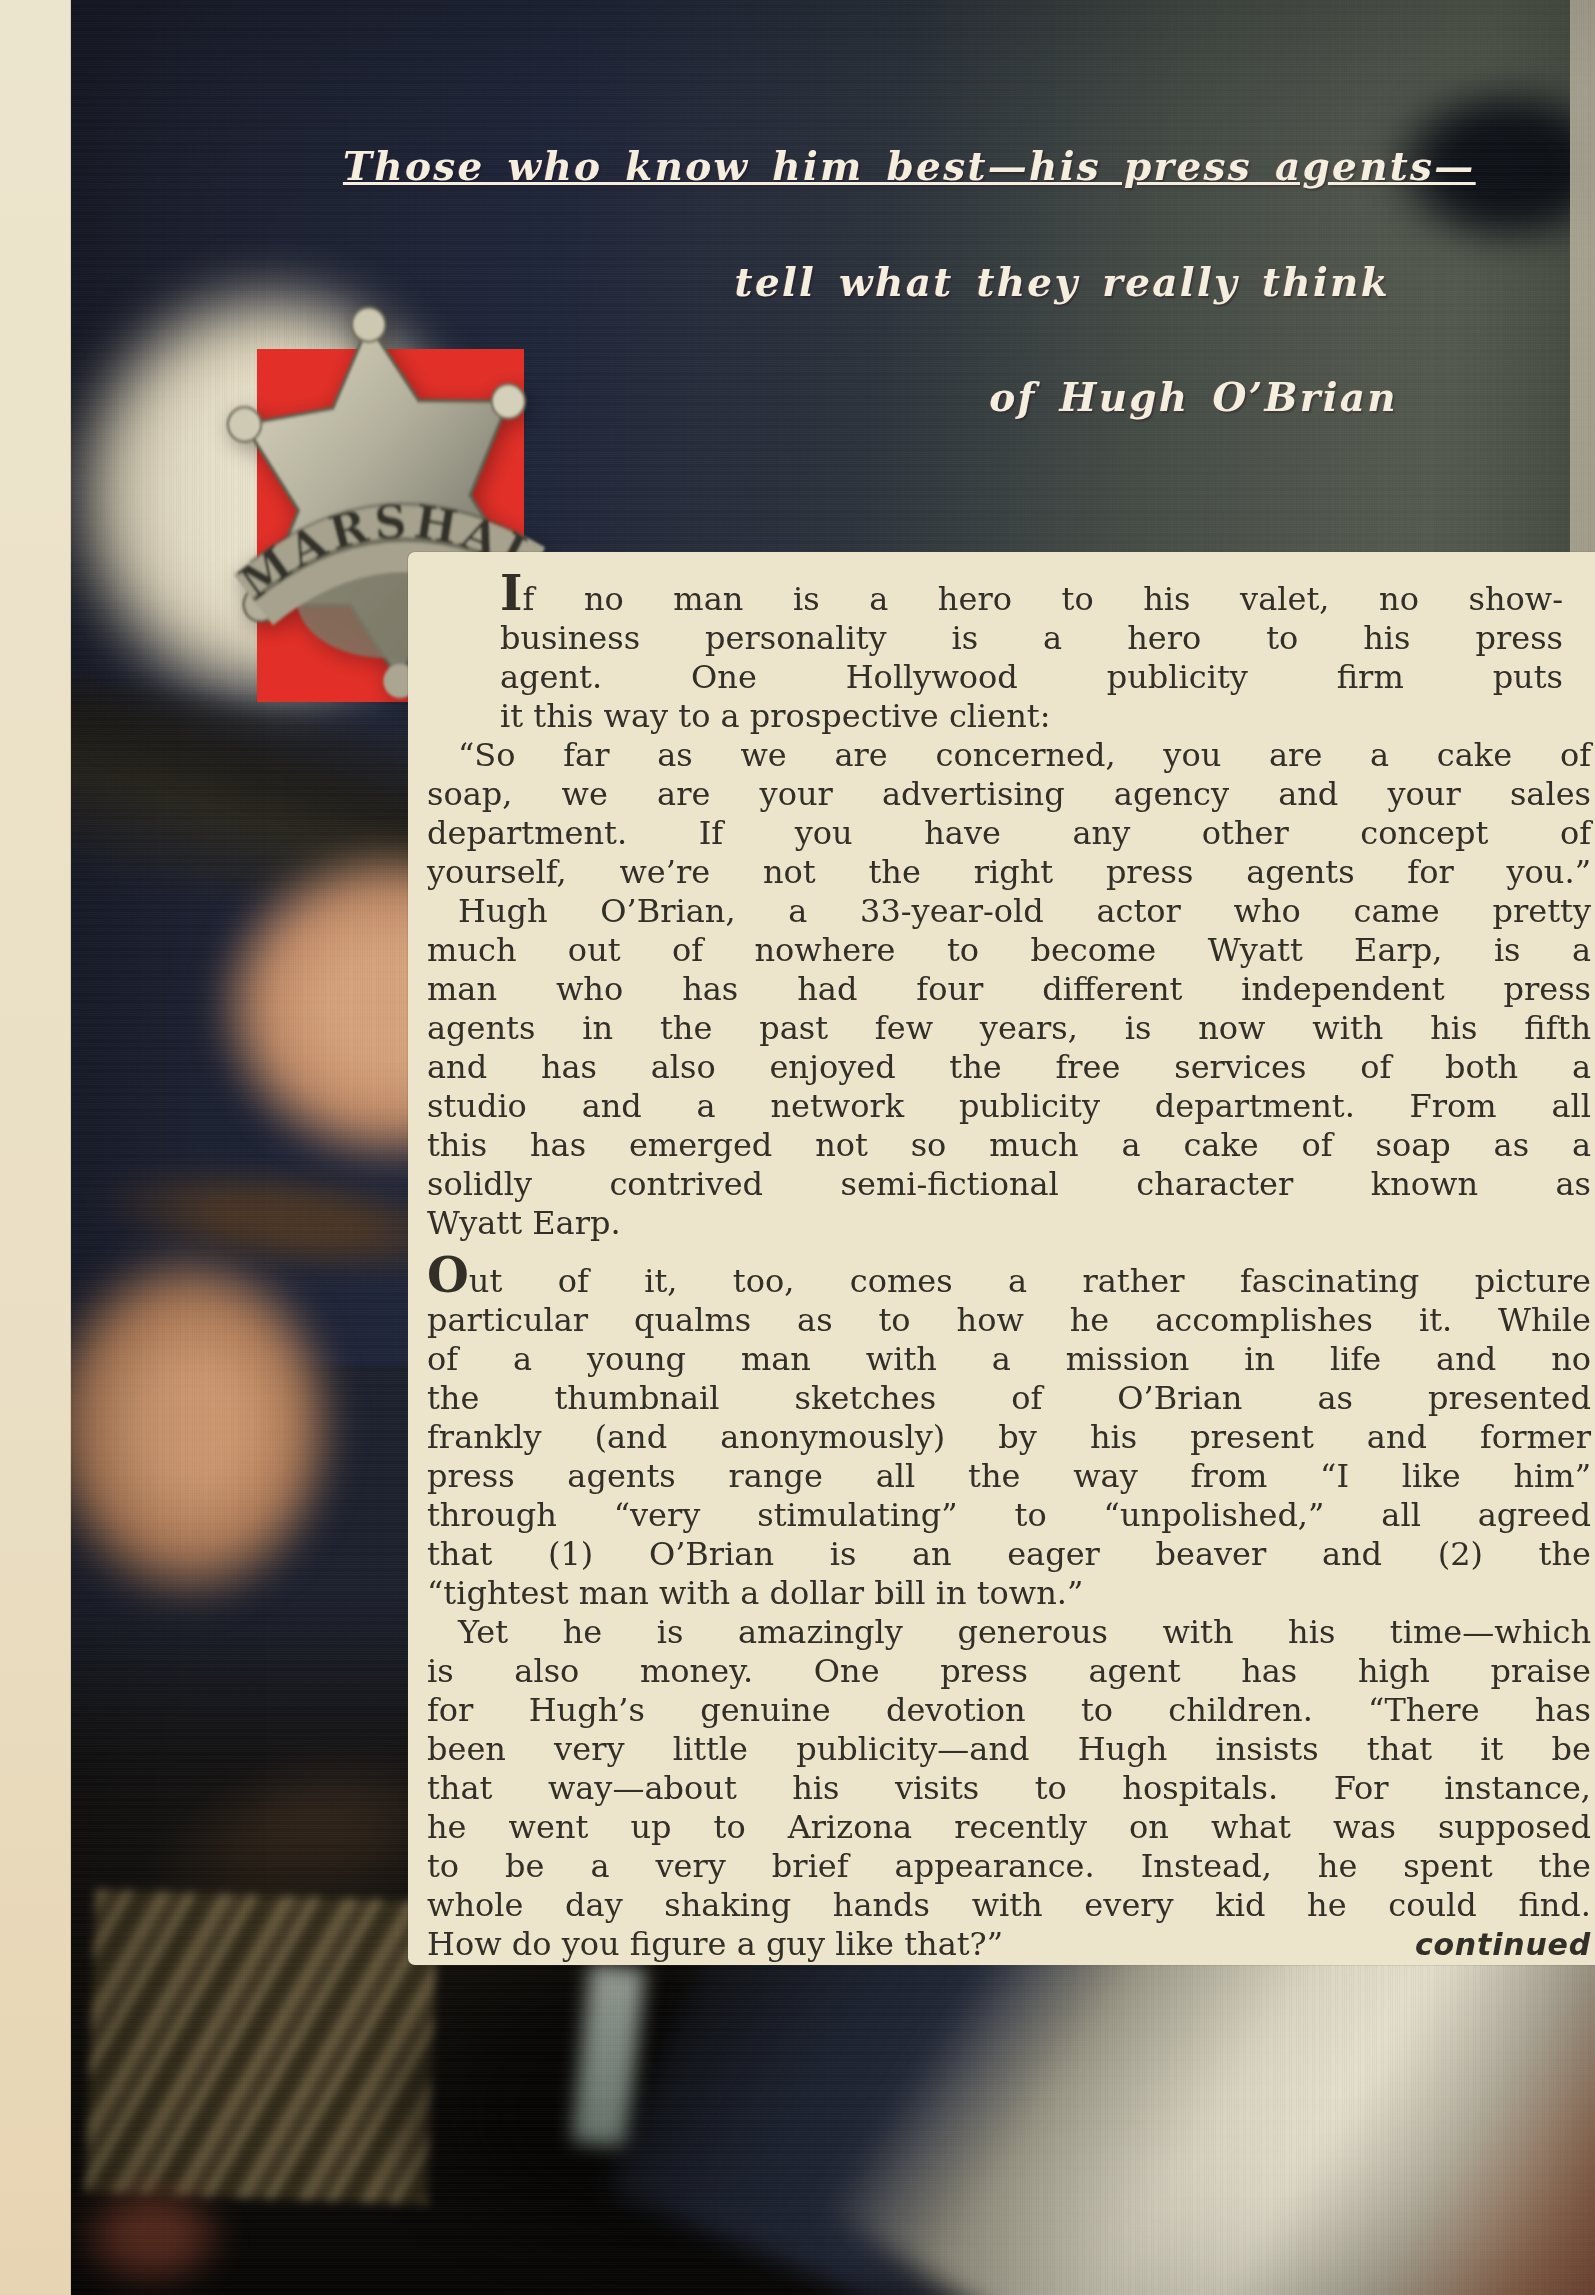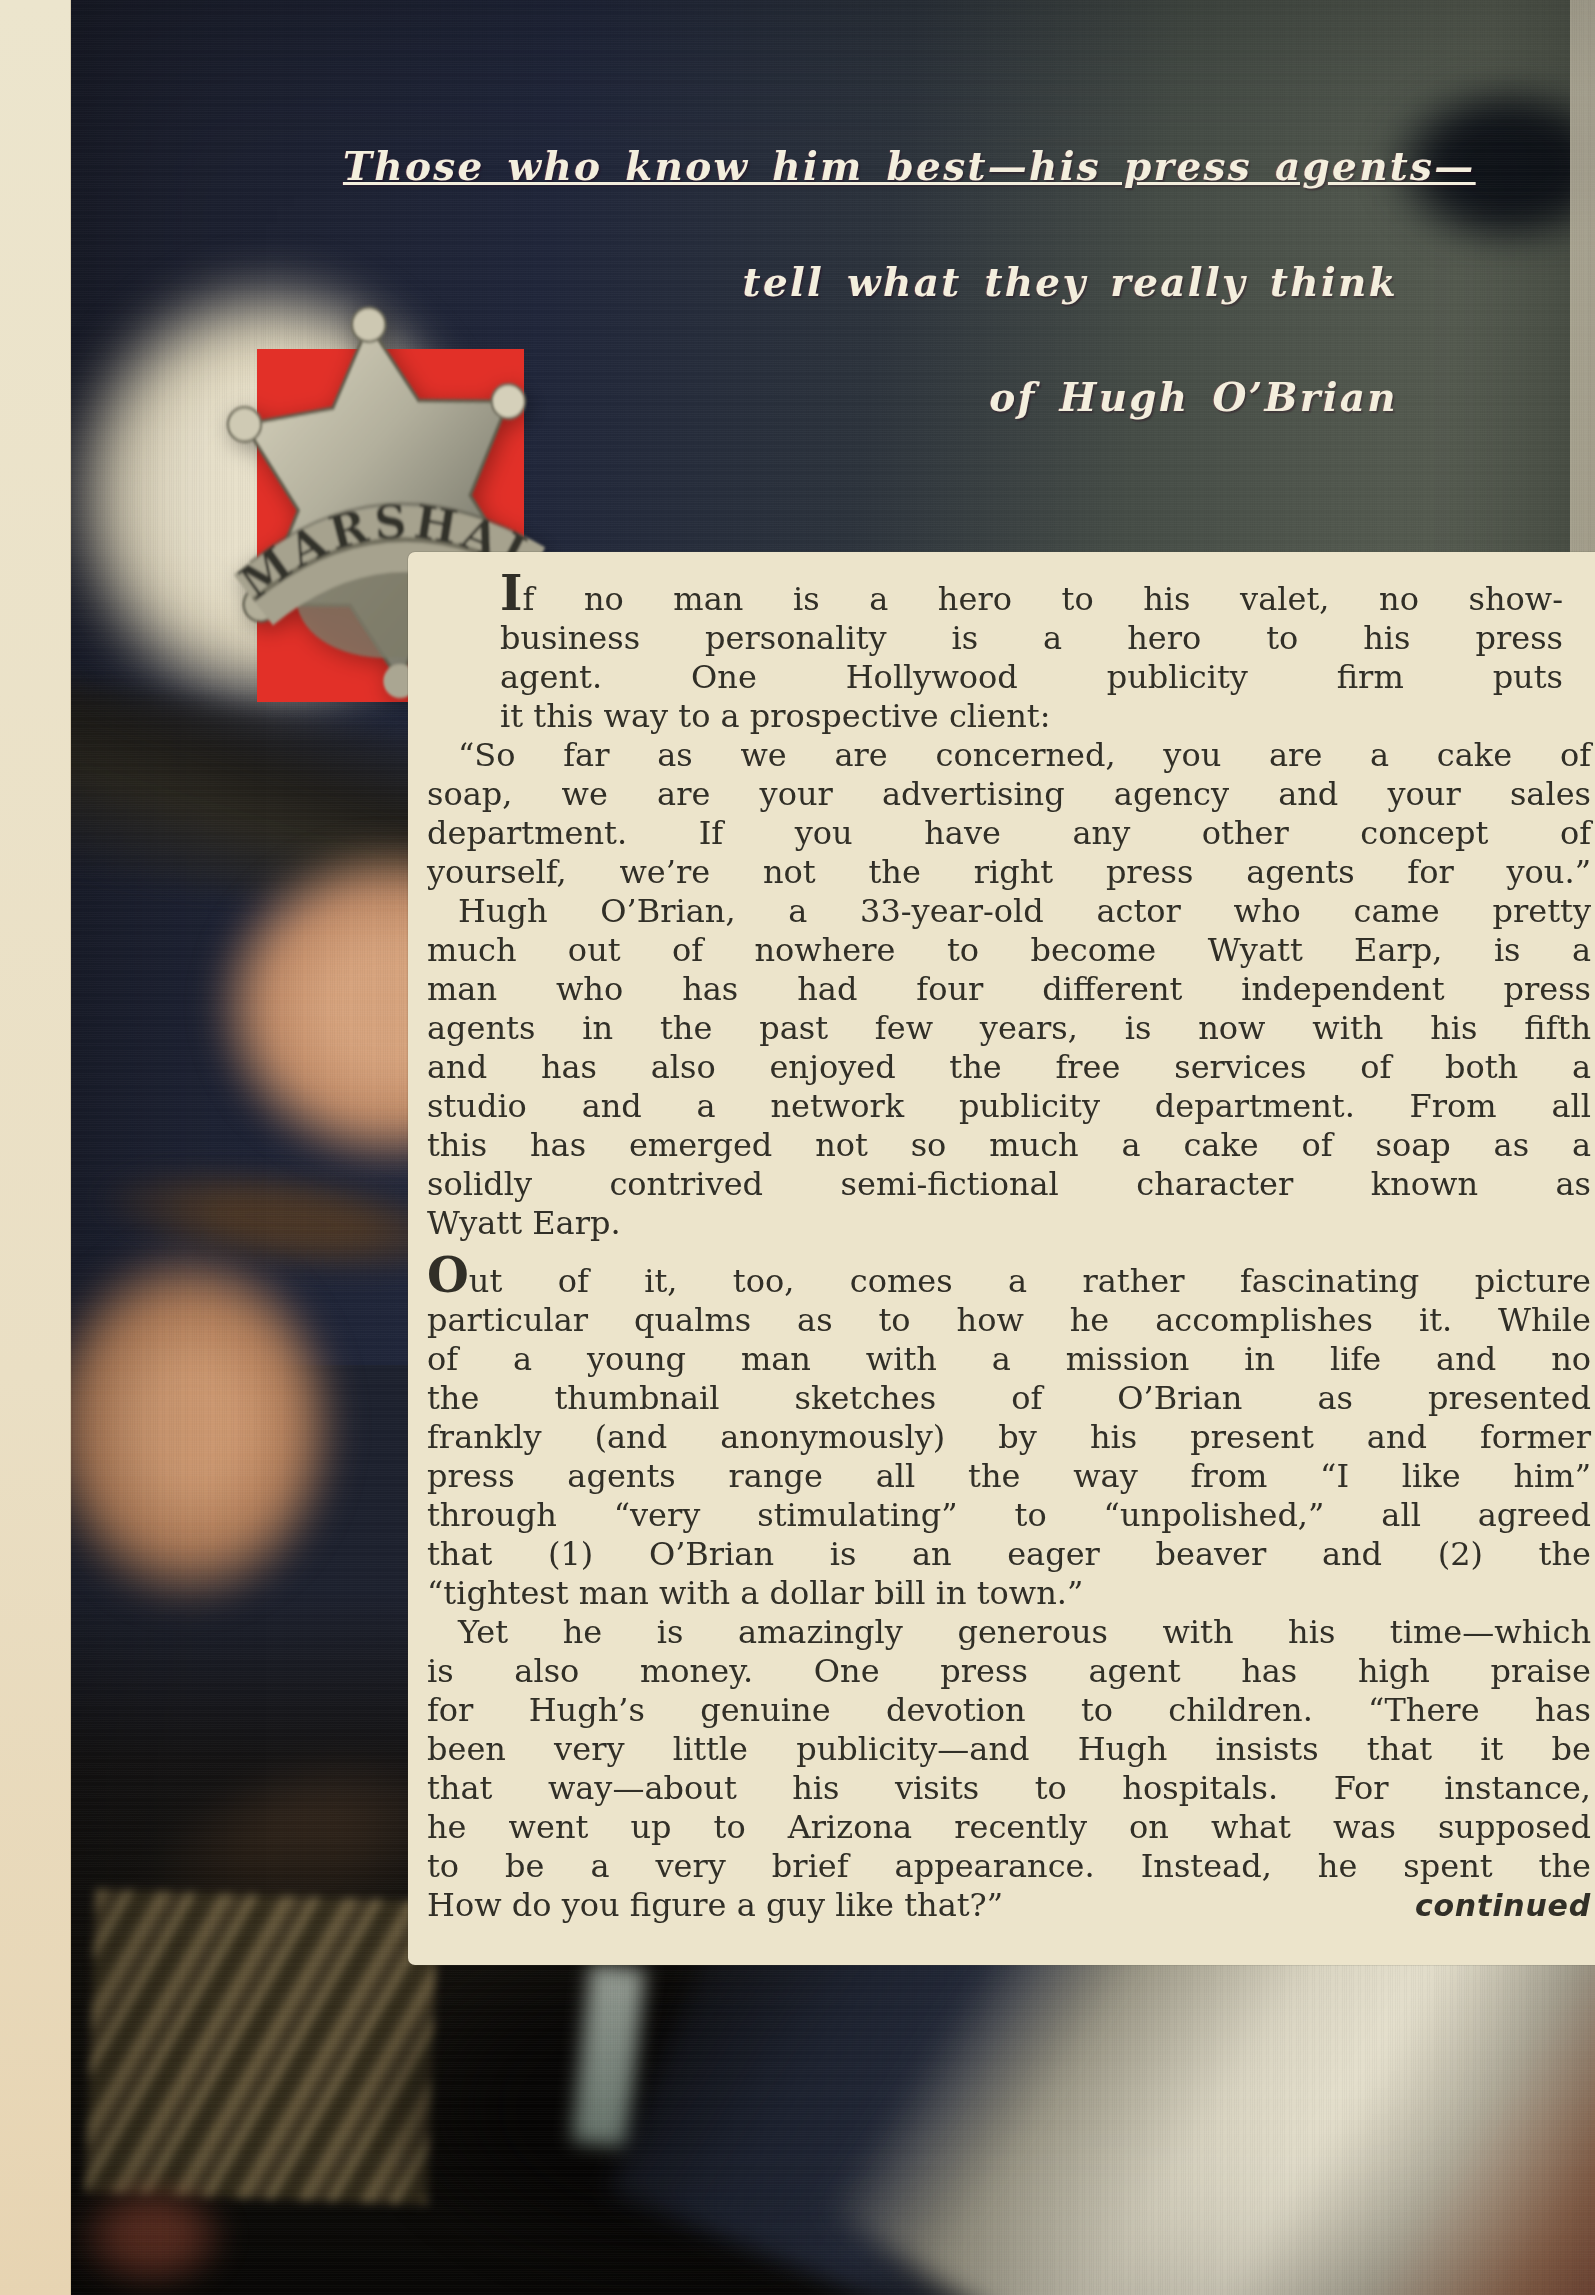--- a/index.html
+++ b/index.html
@@ -61,21 +61,21 @@
                      repeating-linear-gradient(90deg,rgba(8,8,16,.03) 0 0.8px,rgba(0,0,0,0) 0.8px 2.3px);}
   .vignette{left:0;top:0;right:0;bottom:0;box-shadow:inset 0 0 187px rgba(0,0,0,.3);}
   .left-strip{position:absolute;left:0;top:0;width:70px;height:100%;
     background:linear-gradient(to bottom,#ece5cd 0%,#eadfc4 60%,#e7d4b2 100%);
     border-right:0.8px solid rgba(150,130,90,.25);}
   
   .headline-line{position:absolute;color:#f3eedd;font-style:italic;font-weight:bold;font-size:39px;
     letter-spacing:2.3px;word-spacing:7px;white-space:nowrap;
     text-shadow:1.6px 1.6px 1.6px rgba(40,10,30,.35), -0.8px 0 0 rgba(230,90,120,.25);}
   #hl1{left:343px;top:143px;text-decoration:underline;}
-  #hl2{right:198px;top:259px;margin-left:32px;}
+  #hl2{right:206px;top:259px;margin-left:32px;}
   #hl3{right:198px;top:374px;}
   
   .red-rect{position:absolute;left:257px;top:349px;width:267px;height:353px;background:#e23028;}
   .badge{position:absolute;left:220px;top:295px;width:331px;height:443px;transform:rotate(-5deg);
     filter:drop-shadow(3.1px 6.2px 11px rgba(0,0,0,.35));}
   .badge svg{width:100%;height:100%;}
   
   .textbox{position:absolute;left:408px;top:552px;width:1200px;height:1413px;
     background:#ece4cb;border-radius:7px;box-sizing:border-box;
     padding:22px 17px 8px 19px;color:#312f27;font-size:32px;line-height:39px;
@@ -196,20 +196,21 @@
         <div class="tline pl">“tightest man with a dollar bill in town.”</div>
       </div>
     <div class="para indent flush-last">
         <div class="tline">Yet he is amazingly generous with his time—which</div>
         <div class="tline">is also money. One press agent has high praise</div>
         <div class="tline">for Hugh’s genuine devotion to children. “There has</div>
         <div class="tline">been very little publicity—and Hugh insists that it be</div>
         <div class="tline">that way—about his visits to hospitals. For instance,</div>
         <div class="tline">he went up to Arizona recently on what was supposed</div>
         <div class="tline">to be a very brief appearance. Instead, he spent the</div>
+        <div class="tline pl">whole day shaking hands with every kid he could find.</div>
       </div>
     <div class="tline pl lastline">
       <span>How do you figure a guy like that?”</span>
       <span class="continued">continued</span>
     </div>
   </div>
 
 </div>
 
 

